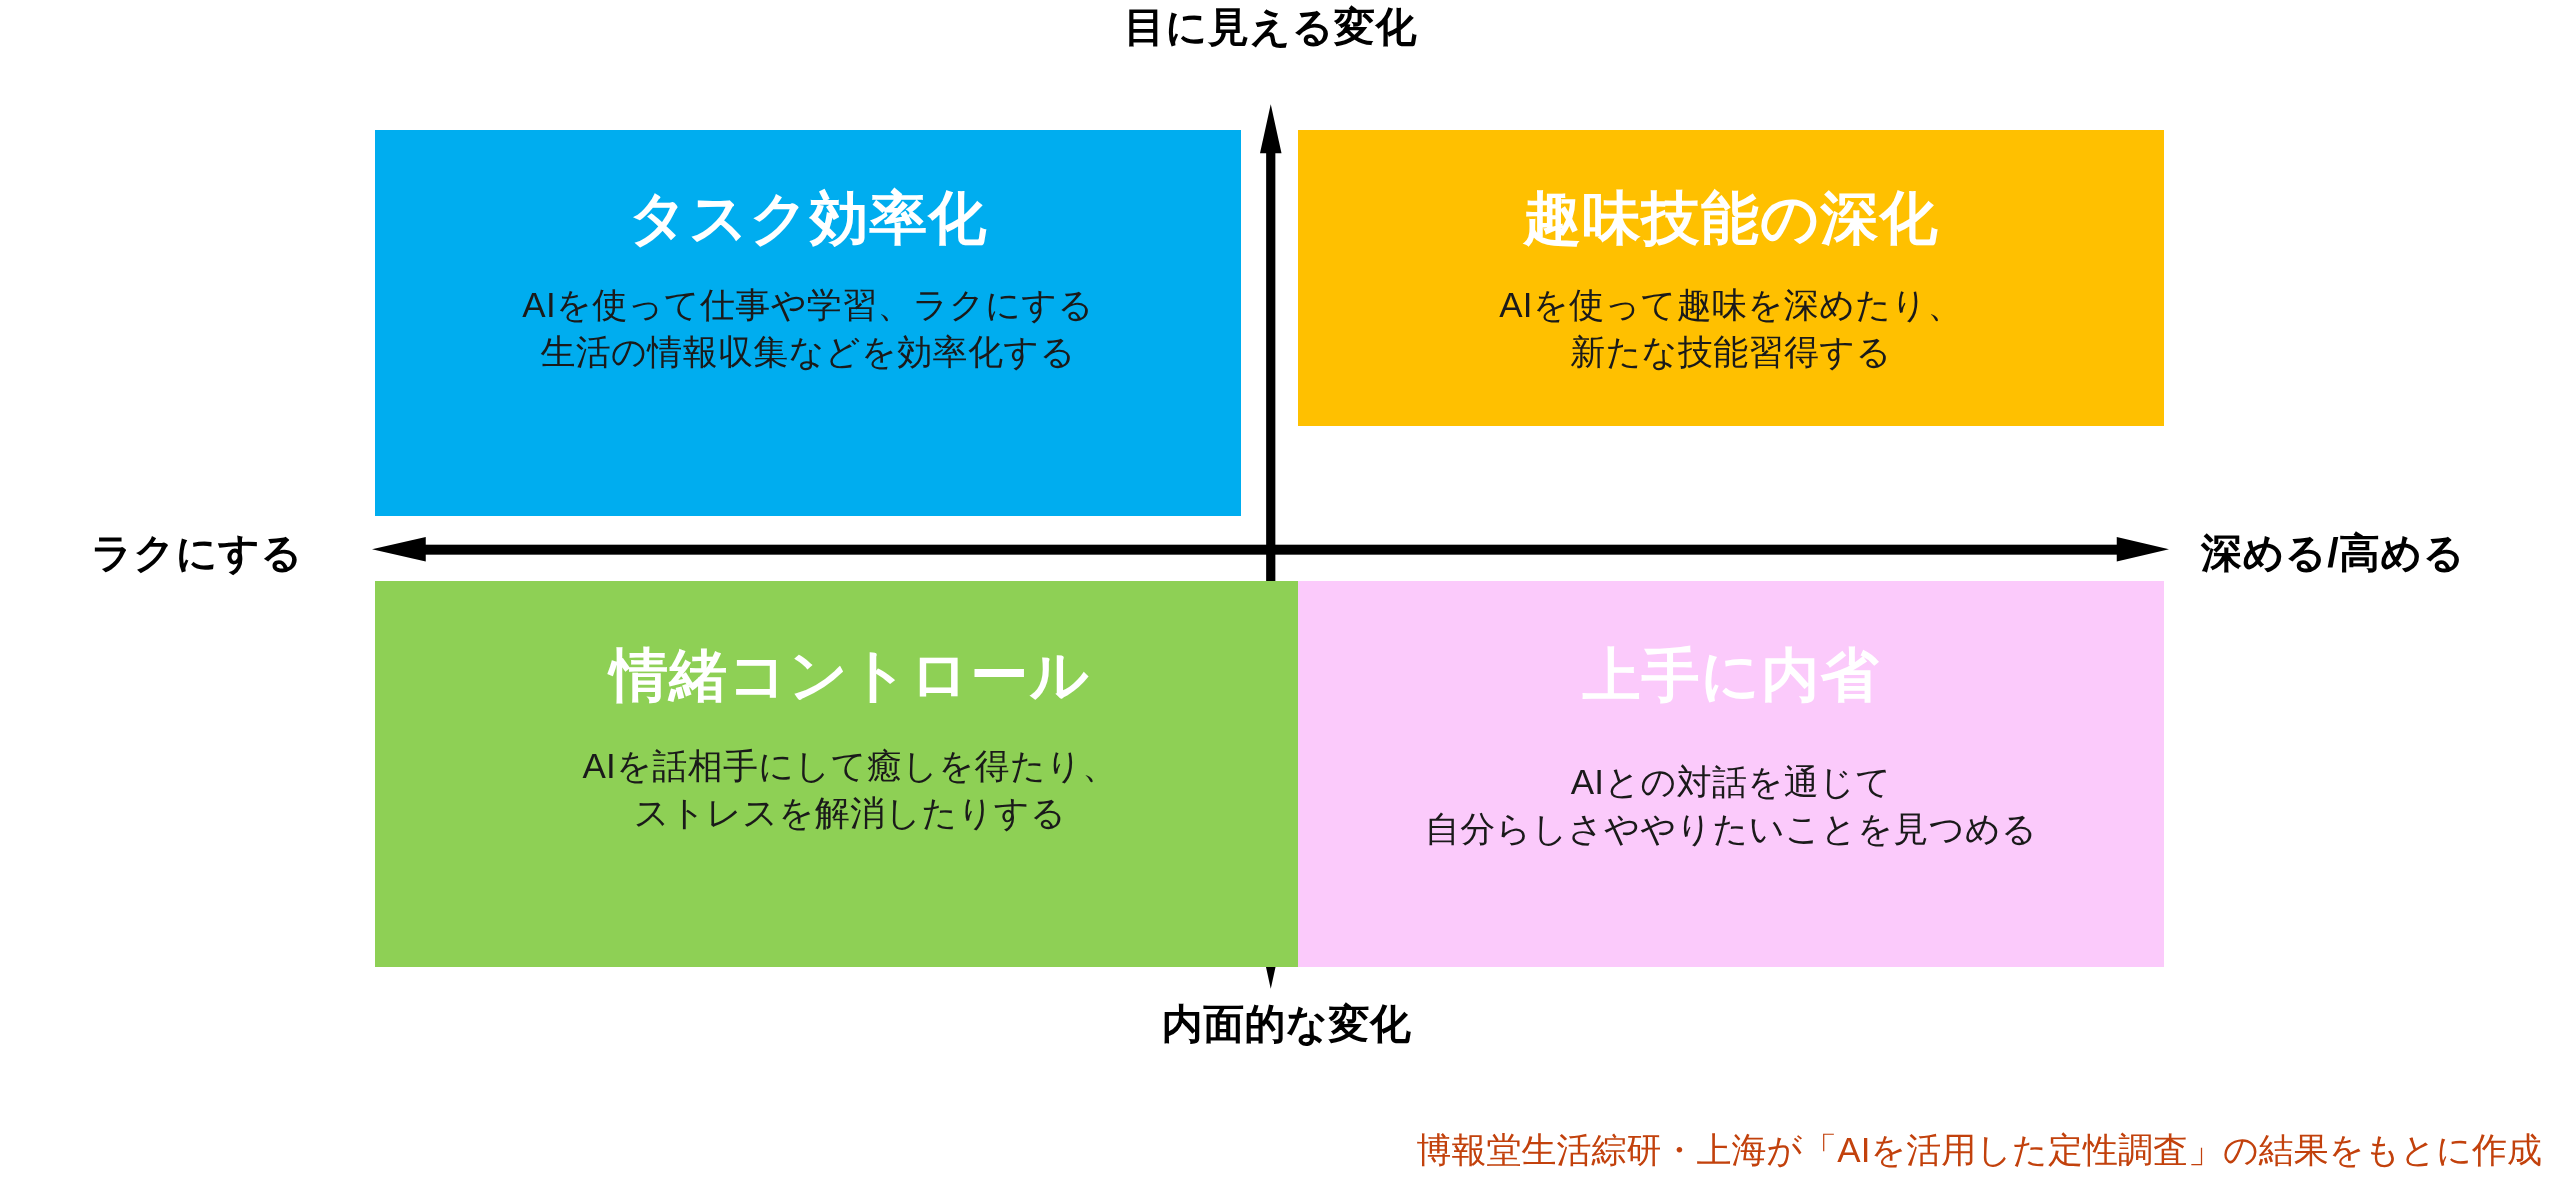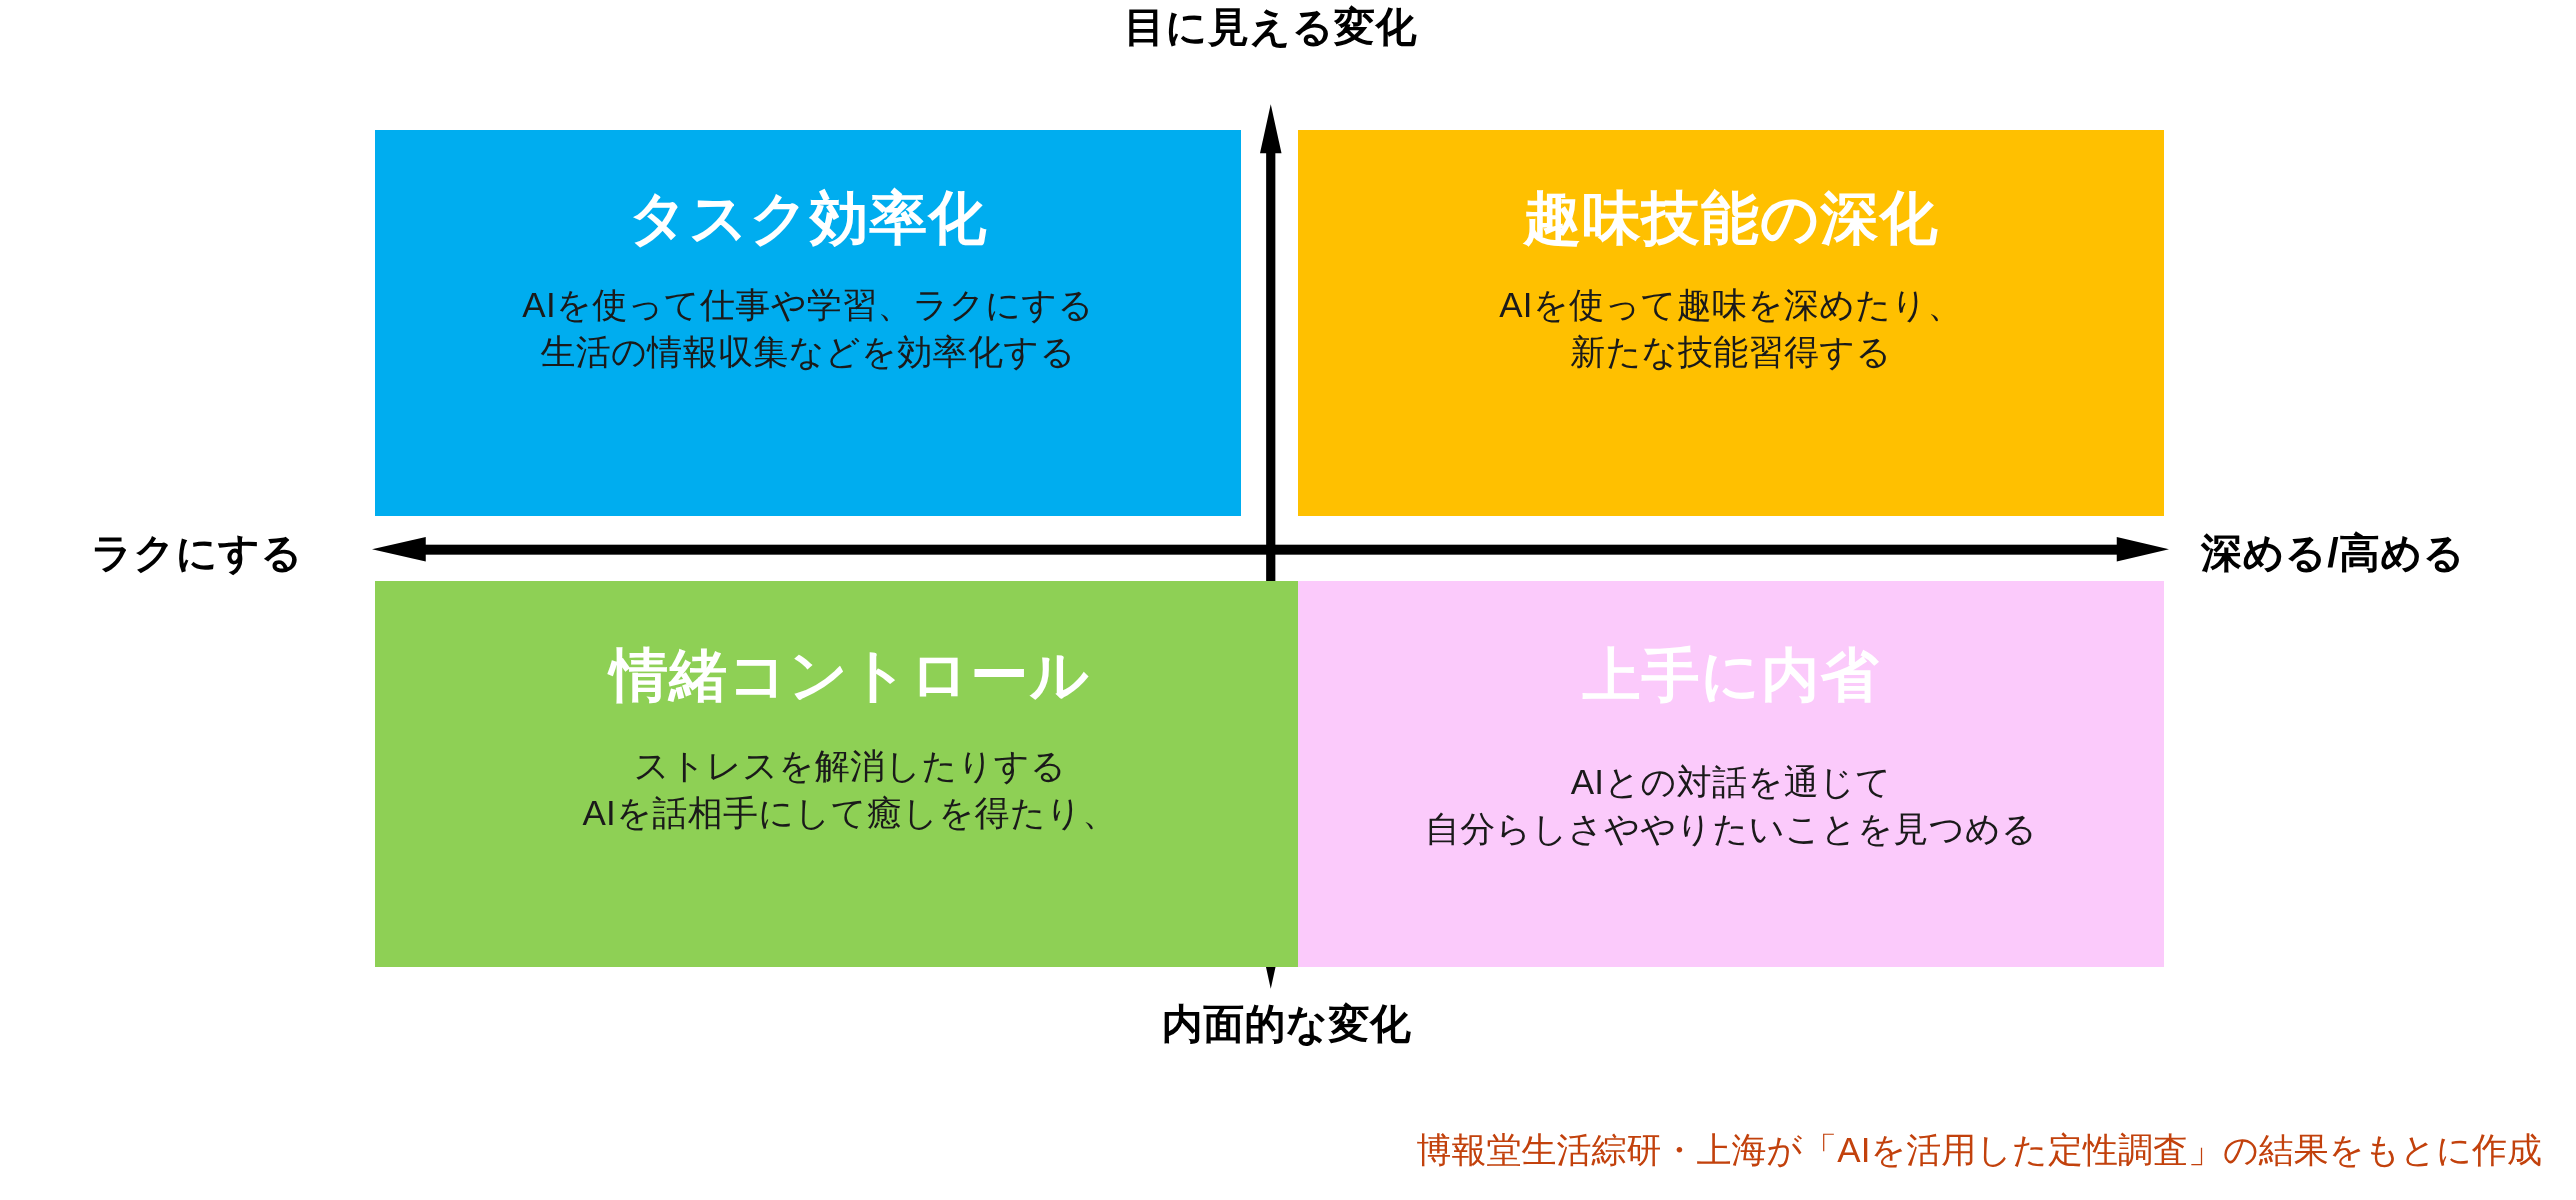--- a/index.html
+++ b/index.html
@@ -112,21 +112,21 @@
     height: 386px;
     background: #00adef;
     padding-top: 57px;
   }
   #quadrant-top-left .q-body { margin-top: 31px; }
 
   #quadrant-top-right {
     left: 1298px;
     top: 130px;
     width: 866px;
-    height: 386px;
+    height: 296px;
     background: #ffc000;
     padding-top: 57px;
   }
   #quadrant-top-right .q-body { margin-top: 31px; }
 
   #quadrant-bottom-left {
     left: 375px;
     top: 581px;
     width: 950px;
     height: 386px;
@@ -200,22 +200,22 @@
     <div class="q-title">趣味技能の深化</div>
     <div class="q-body">
       <span class="line">AIを使って趣味を深めたり、</span>
       <span class="line">新たな技能習得する</span>
     </div>
   </div>
 
   <div class="quadrant" id="quadrant-bottom-left" style="background: rgb(142, 208, 85);">
     <div class="q-title">情緒コントロール</div>
     <div class="q-body">
+      <span class="line">AIを話相手にして癒しを得たり、</span>
       <span class="line">ストレスを解消したりする</span>
-      <span class="line">AIを話相手にして癒しを得たり、</span>
     </div>
   </div>
 
   <div class="quadrant" id="quadrant-bottom-right" style="background: rgb(251, 202, 251);">
     <div class="q-title">上手に内省</div>
     <div class="q-body">
       <span class="line">AIとの対話を通じて</span>
       <span class="line">自分らしさややりたいことを見つめる</span>
     </div>
   </div>

